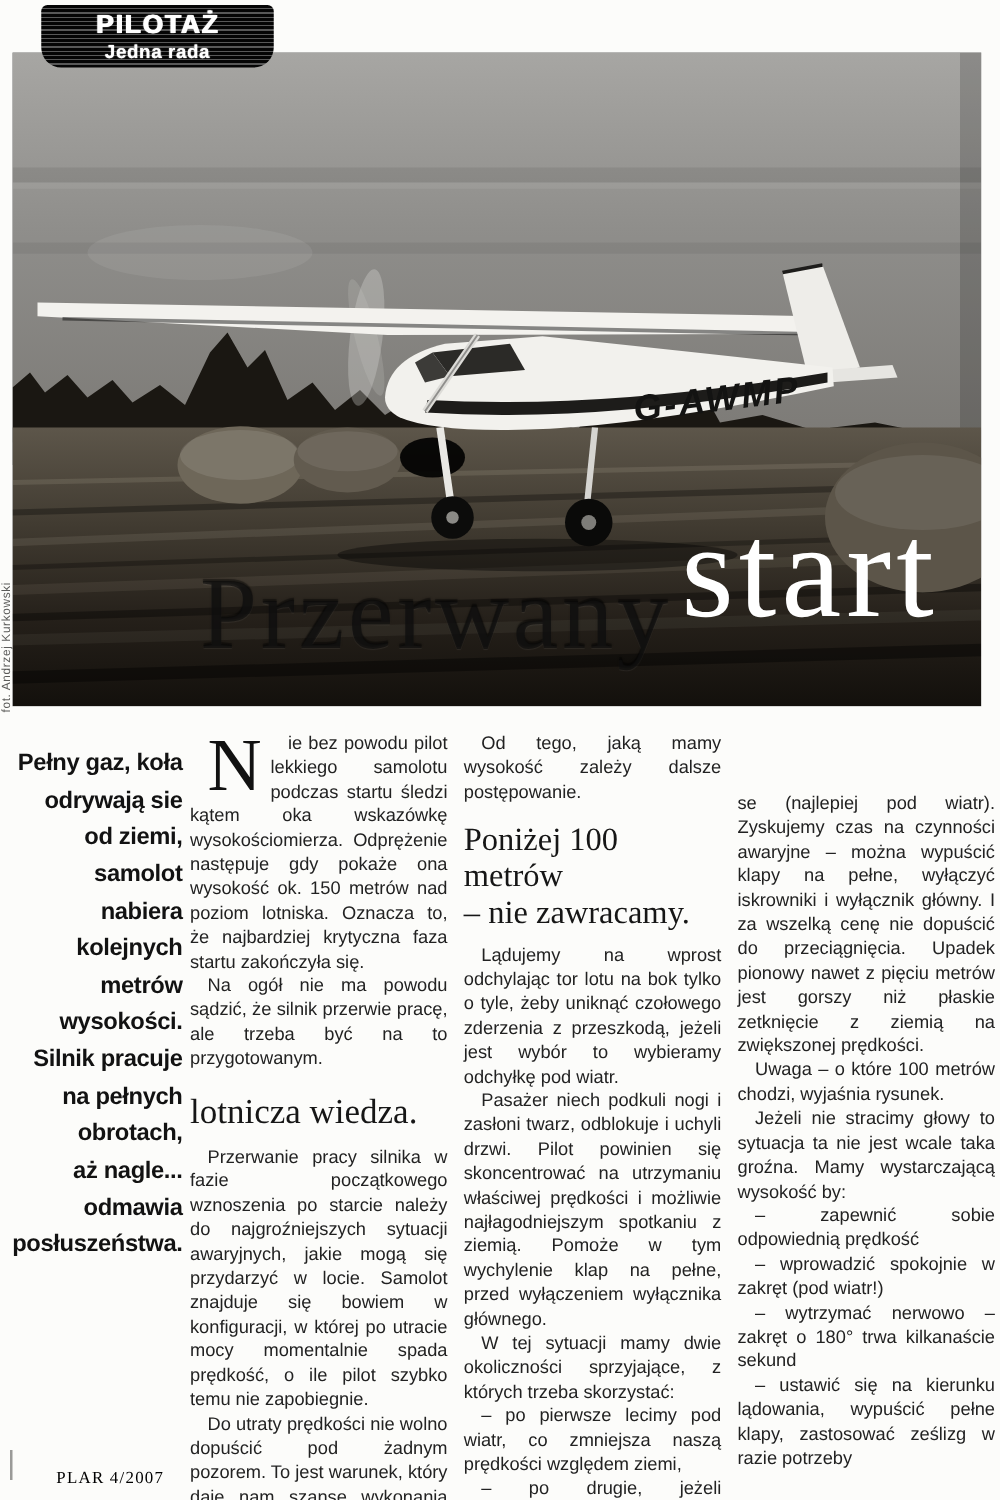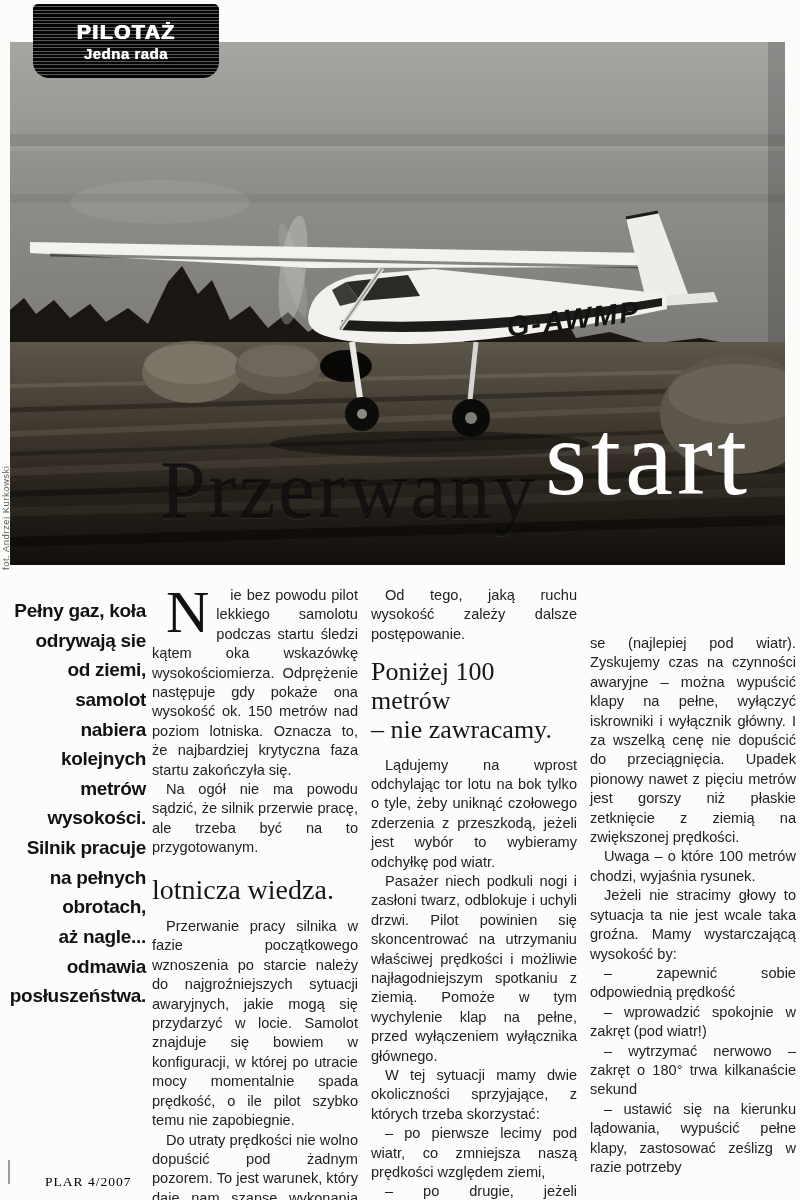--- a/index.html
+++ b/index.html
@@ -5,21 +5,21 @@
   * { margin:0; padding:0; box-sizing:border-box; }
   html,body { background:#e8e8e6; }
   .page {
     position:relative; width:800px; height:1200px; margin:0 auto;
     background:#fcfcfa; overflow:hidden;
     font-family:"Liberation Sans", sans-serif; color:#1c1c1c;
   }
 
   
   .badge {
-    position:absolute; left:33px; top:4px; width:186px; height:74px;
+    position:absolute; left:33px; top:4px; width:186px; height:50px;
     background:repeating-linear-gradient(180deg,#050505 0px,#050505 2.4px,#585858 2.4px,#585858 3.4px);
     border-radius:5px 5px 16px 16px; z-index:30;
     display:flex; flex-direction:column; align-items:center; justify-content:center;
   }
   .badge .cat {
     color:#fff; font-weight:bold; font-size:21px; letter-spacing:1.5px;
     text-shadow:0 0 1px #fff, 1px 0 0 #fff;
   }
   .badge .sub {
     color:#fff; font-weight:bold; font-size:15px; letter-spacing:.5px; margin-top:1px;
@@ -204,21 +204,21 @@
     <div class="col">
       <p><span class="dropcap">N</span><span>ie bez powodu pilot lekkiego samolotu podczas startu śledzi kątem oka wskazówkę wysokościomierza. Odprężenie następuje gdy pokaże ona wysokość ok. 150 metrów nad poziom lotniska. Oznacza to, że najbardziej krytyczna faza startu zakończyła się.</span></p>
       <p>Na ogół nie ma powodu sądzić, że silnik przerwie pracę, ale trzeba być na to przygotowanym.</p>
       <h2 class="small">lotnicza wiedza.</h2>
       <p>Przerwanie pracy silnika w fazie początkowego wznoszenia po starcie należy do najgroźniejszych sytuacji awaryjnych, jakie mogą się przydarzyć w locie. Samolot znajduje się bowiem w konfiguracji, w której po utracie mocy momentalnie spada prędkość, o ile pilot szybko temu nie zapobiegnie.</p>
       <p>Do utraty prędkości nie wolno dopuścić pod żadnym pozorem. To jest warunek, który daje nam szansę wykonania jakiegokolwiek dalszego ruchu.</p>
 
     </div>
 
     <div class="col">
-      <p>Od tego, jaką ruchu wysokość zależy dalsze postępowanie.</p>
+      <p>Od tego, jaką mamy wysokość zależy dalsze postępowanie.</p>
       <h2>Poniżej 100 metrów
 – nie zawracamy.</h2>
       <p>Lądujemy na wprost odchylając tor lotu na bok tylko o tyle, żeby uniknąć czołowego zderzenia z przeszkodą, jeżeli jest wybór to wybieramy odchyłkę pod wiatr.</p>
       <p>Pasażer niech podkuli nogi i zasłoni twarz, odblokuje i uchyli drzwi. Pilot powinien się skoncentrować na utrzymaniu właściwej prędkości i możliwie najłagodniejszym spotkaniu z ziemią. Pomoże w tym wychylenie klap na pełne, przed wyłączeniem wyłącznika głównego.</p>
       <p>W tej sytuacji mamy dwie okoliczności sprzyjające, z których trzeba skorzystać:</p>
       <p>– po pierwsze lecimy pod wiatr, co zmniejsza naszą prędkości względem ziemi,</p>
       <p>– po drugie, jeżeli startowaliśmy na małych klapach, to są już one wysunięte i to również działa na naszą korzyść.</p>
 
     </div>
 

